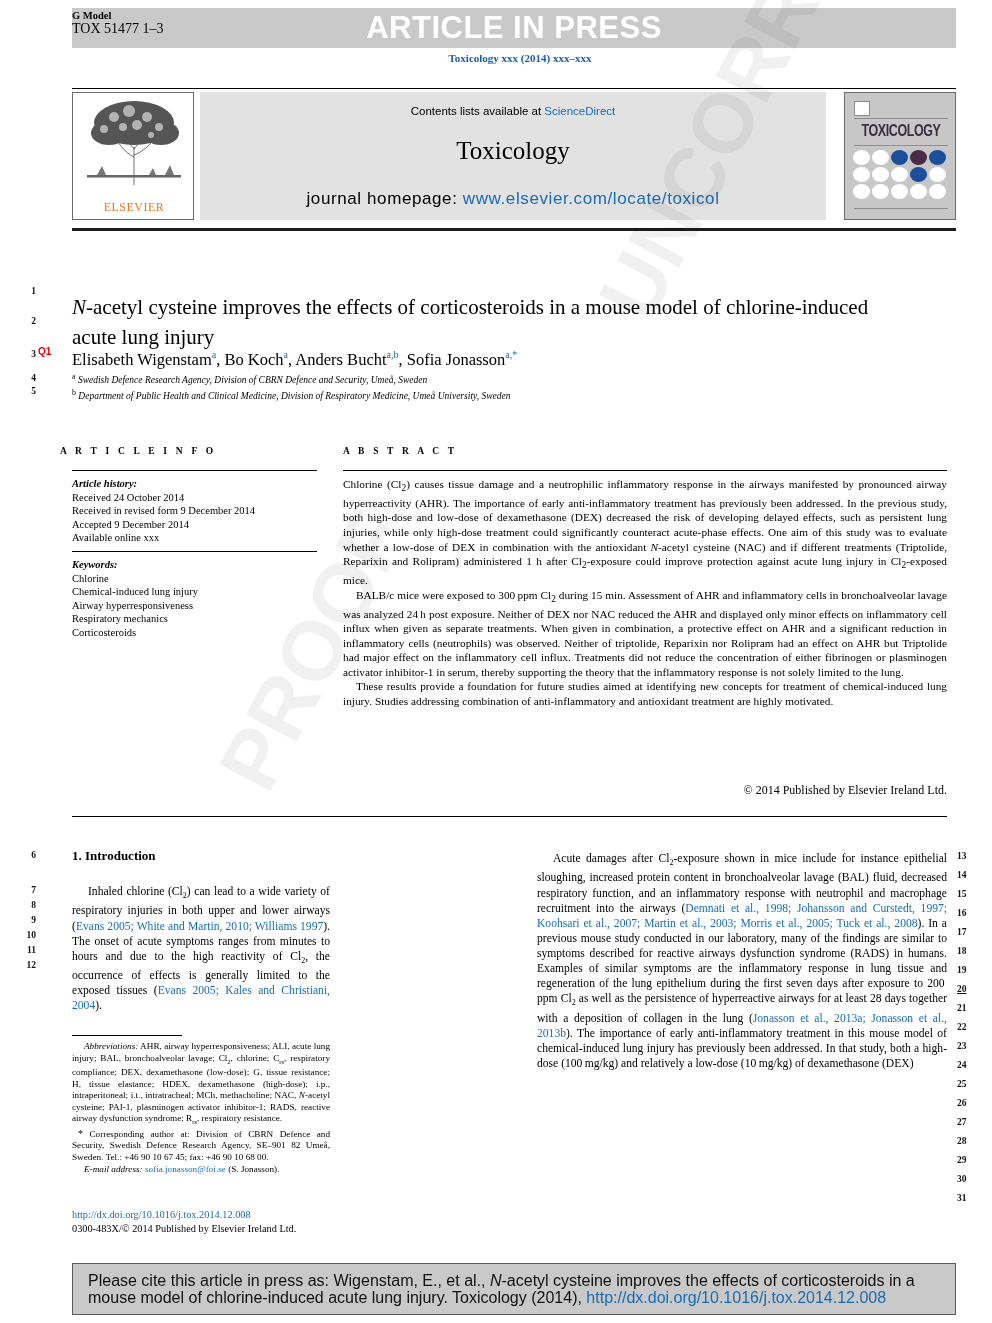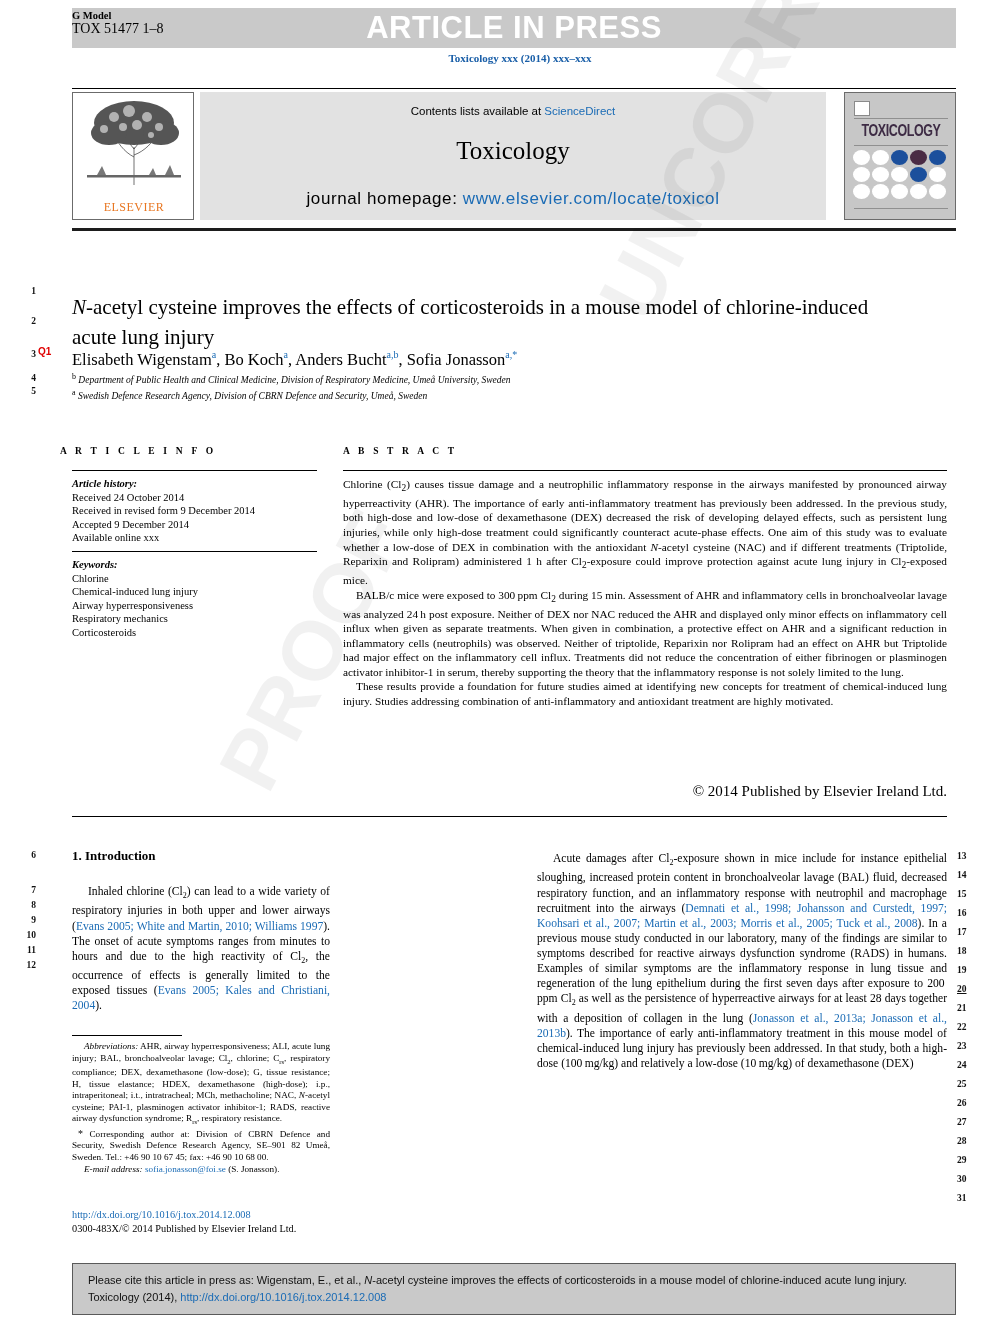--- a/index.html
+++ b/index.html
@@ -263,21 +263,21 @@
     text-align: justify;
   }
   .abstract p { margin: 0; text-indent: 0; }
   .abstract p.ind { text-indent: 13px; }
   .abstract i { font-style: italic; }
   .copyright {
     position: absolute;
     left: 343px; top: 783px; width: 604px;
     text-align: right;
     font-family: "Liberation Serif", serif;
-    font-size: 15px;
+    font-size: 12px;
   }
   .mid-rule { left: 72px; top: 816px; width: 875px; height: 1.2px; }
 
   
   .h2 {
     position: absolute;
     font-family: "Liberation Serif", serif;
     font-size: 13px;
     font-weight: bold;
   }
@@ -325,41 +325,41 @@
     position: absolute;
     left: 72px; top: 1263px;
     width: 884px; height: 52px;
     background: #c9c9c9;
     border: 1.5px solid #5a5a5a;
   }
   .citetext {
     position: absolute;
     left: 88px; top: 1272px; width: 856px;
     font-family: "Liberation Sans", sans-serif;
-    font-size: 11px;
+    font-size: 16px;
     line-height: 17px;
     color: #111;
   }
   .citetext i { font-style: italic; }
   .citetext .doi { color: #1a6bb5; }
 </style>
 </head>
 <body>
 
 <div id="watermark">
   <span class="wm1">UNCORRECTED</span>
   <span class="wm2">PROOF</span>
 </div>
 
 <div class="page">
 
   <div class="topbar"></div>
   <div class="gmodel">
     <div class="l1">G Model</div>
-    <div class="l2">TOX 51477 1–8</div>
+    <div class="l2">TOX 51477 1–3</div>
   </div>
   <div class="aip">ARTICLE IN PRESS</div>
 
   <div class="journalref">Toxicology xxx (2014) xxx–xxx</div>
 
   <div class="masthead-rule-top"></div>
   <div class="masthead">
 
     <div class="elsevier-box">
       <svg class="elsevier-tree" viewBox="0 0 110 92">
@@ -473,22 +473,22 @@
   <div class="lnum lnum-right" style="top:1174px;">30</div>
   <div class="lnum lnum-right" style="top:1193px;">31</div>
 
   <h1 class="title"><i>N</i><span>-acetyl cysteine improves the effects of corticosteroids in a mouse model of chlorine-induced acute lung injury</span></h1>
 
   <div class="q1">Q1</div>
 
   <div class="authors">Elisabeth Wigenstam<sup>a</sup>, Bo Koch<sup>a</sup>, Anders Bucht<sup>a,b</sup>, Sofia Jonasson<sup>a,*</sup></div>
 
   <div class="affil">
+    <div><sup>a</sup> <span>Swedish Defence Research Agency, Division of CBRN Defence and Security, Umeå, Sweden</span></div>
     <div><sup>b</sup> <span>Department of Public Health and Clinical Medicine, Division of Respiratory Medicine, Umeå University, Sweden</span></div>
-    <div><sup>a</sup> <span>Swedish Defence Research Agency, Division of CBRN Defence and Security, Umeå, Sweden</span></div>
   </div>
 
   <div class="info-col colhead">A R T I C L E   I N F O</div>
   <div class="sec-rule info-rule1"></div>
   <div class="info-body">
     <div class="it">Article history:</div>
     <div>Received 24 October 2014</div>
     <div>Received in revised form 9 December 2014</div>
     <div>Accepted 9 December 2014</div>
     <div>Available online xxx</div>

